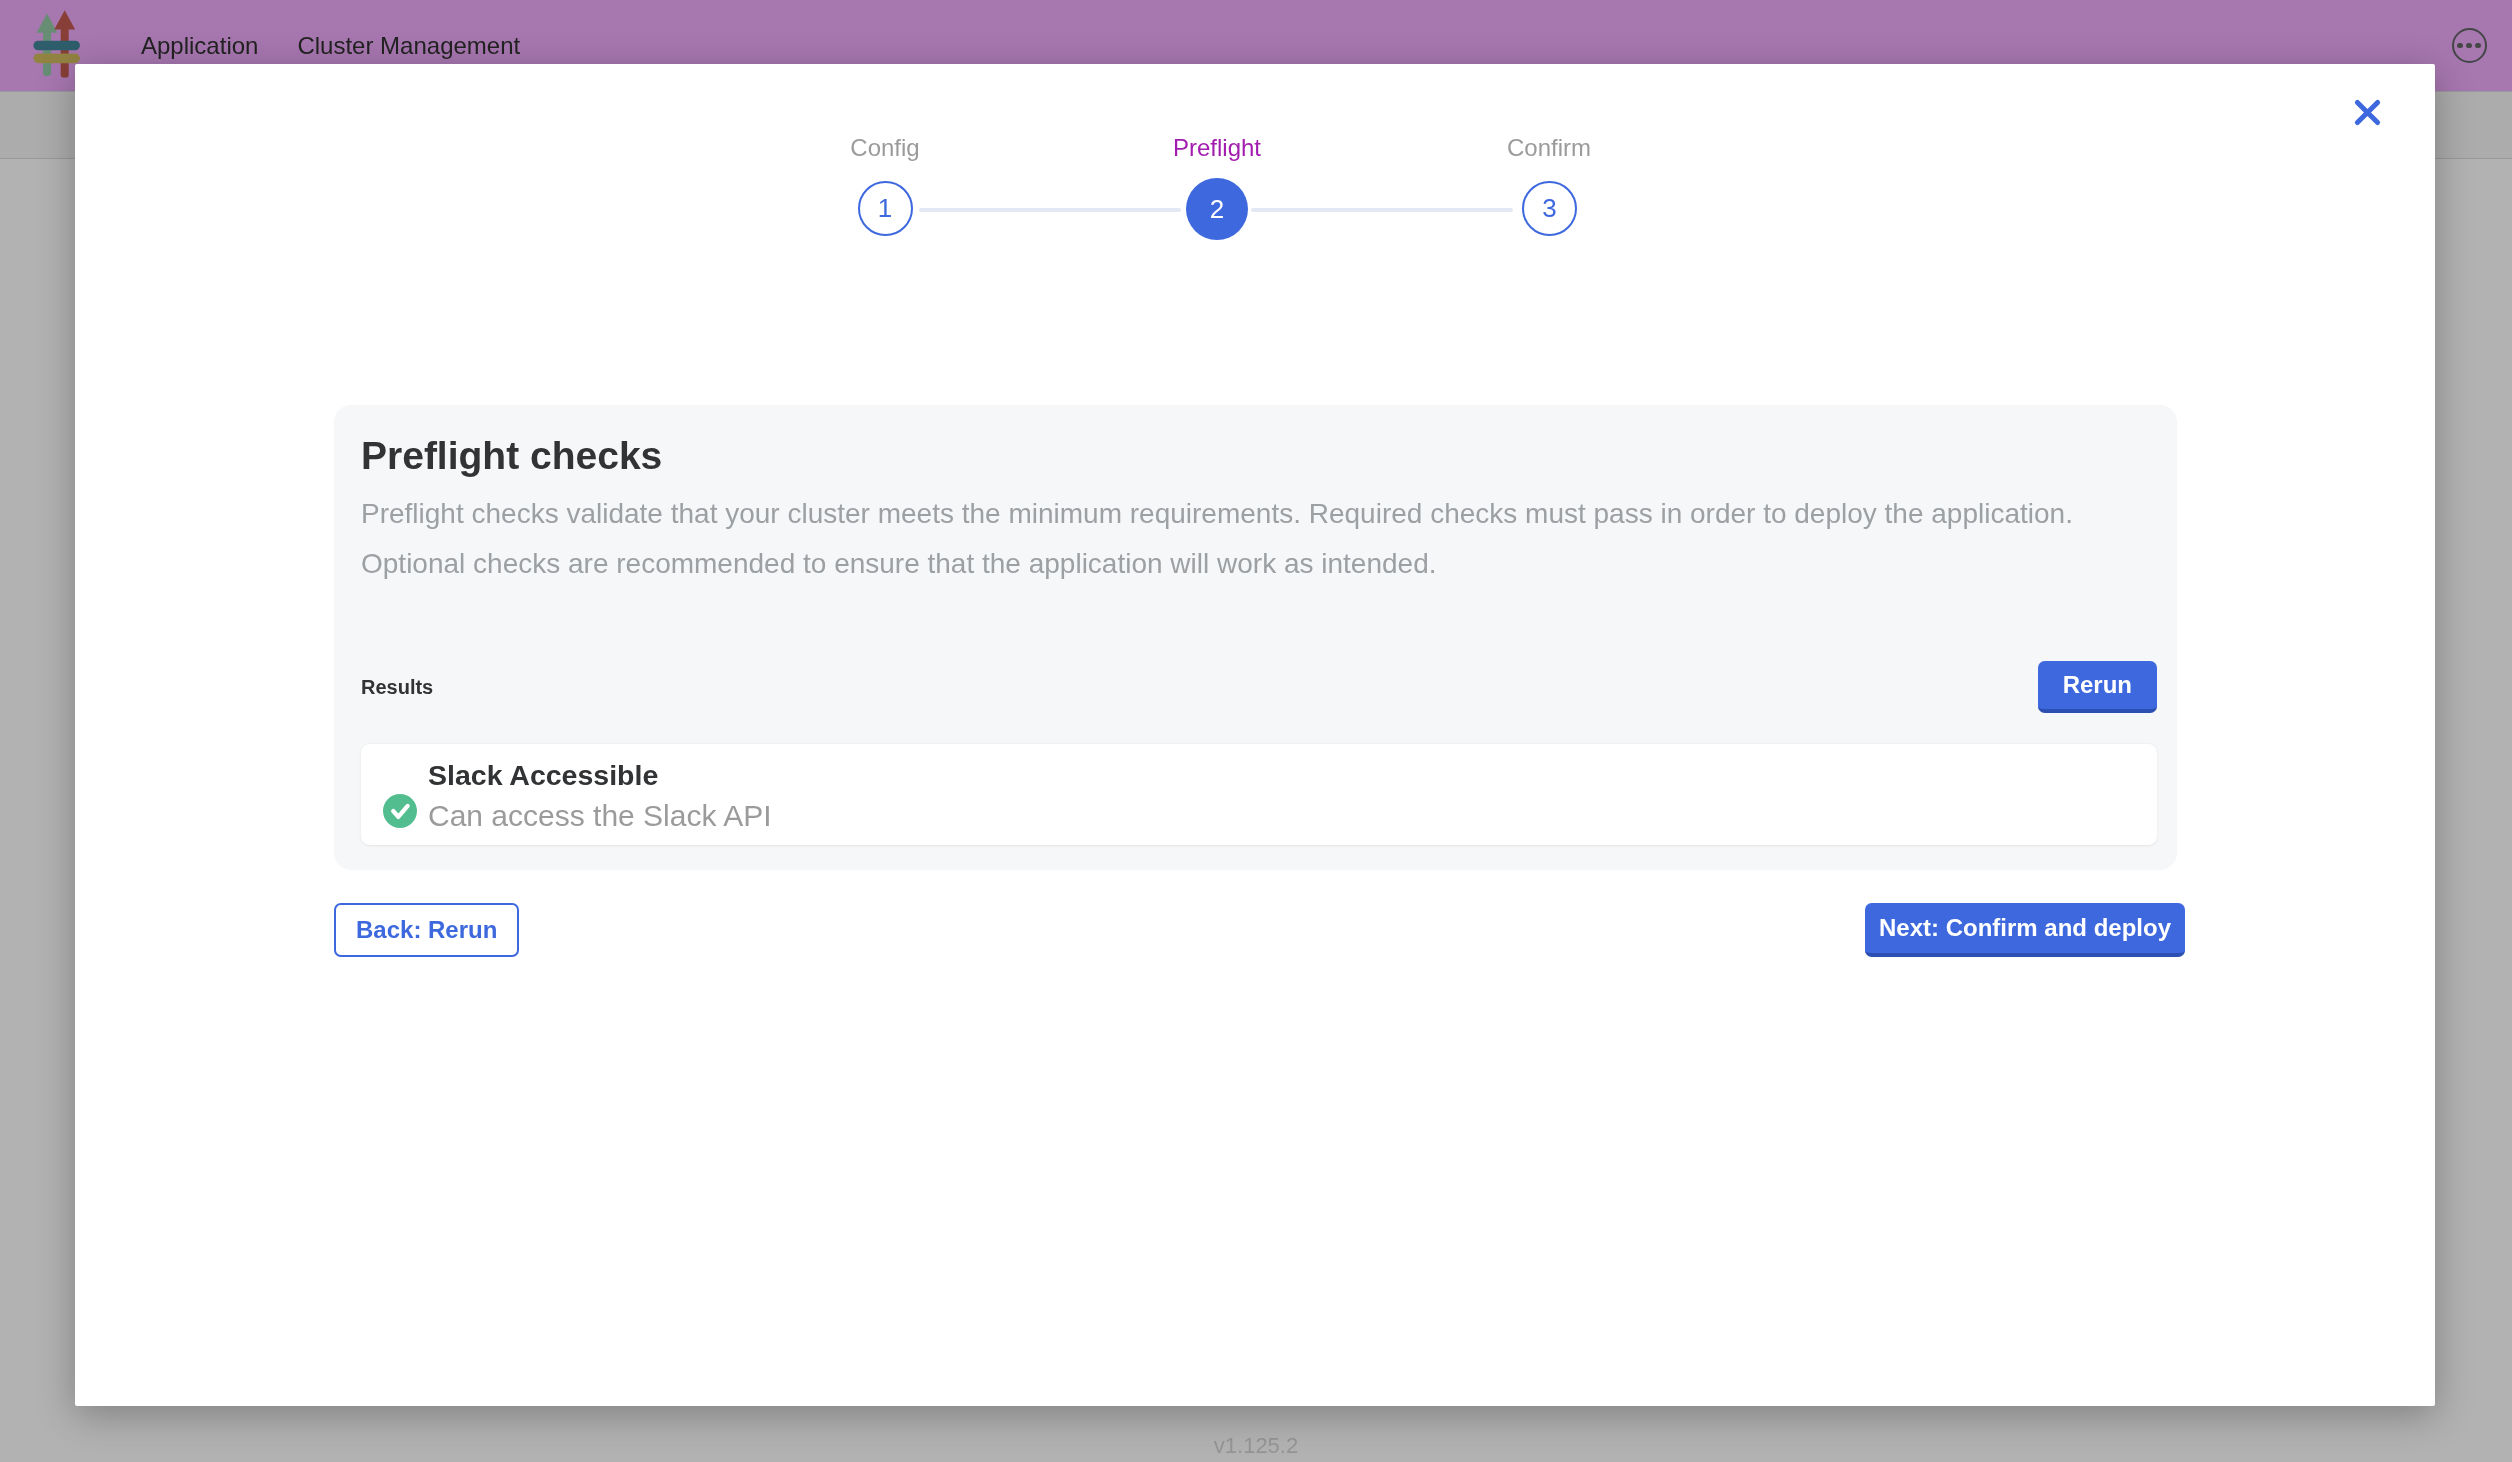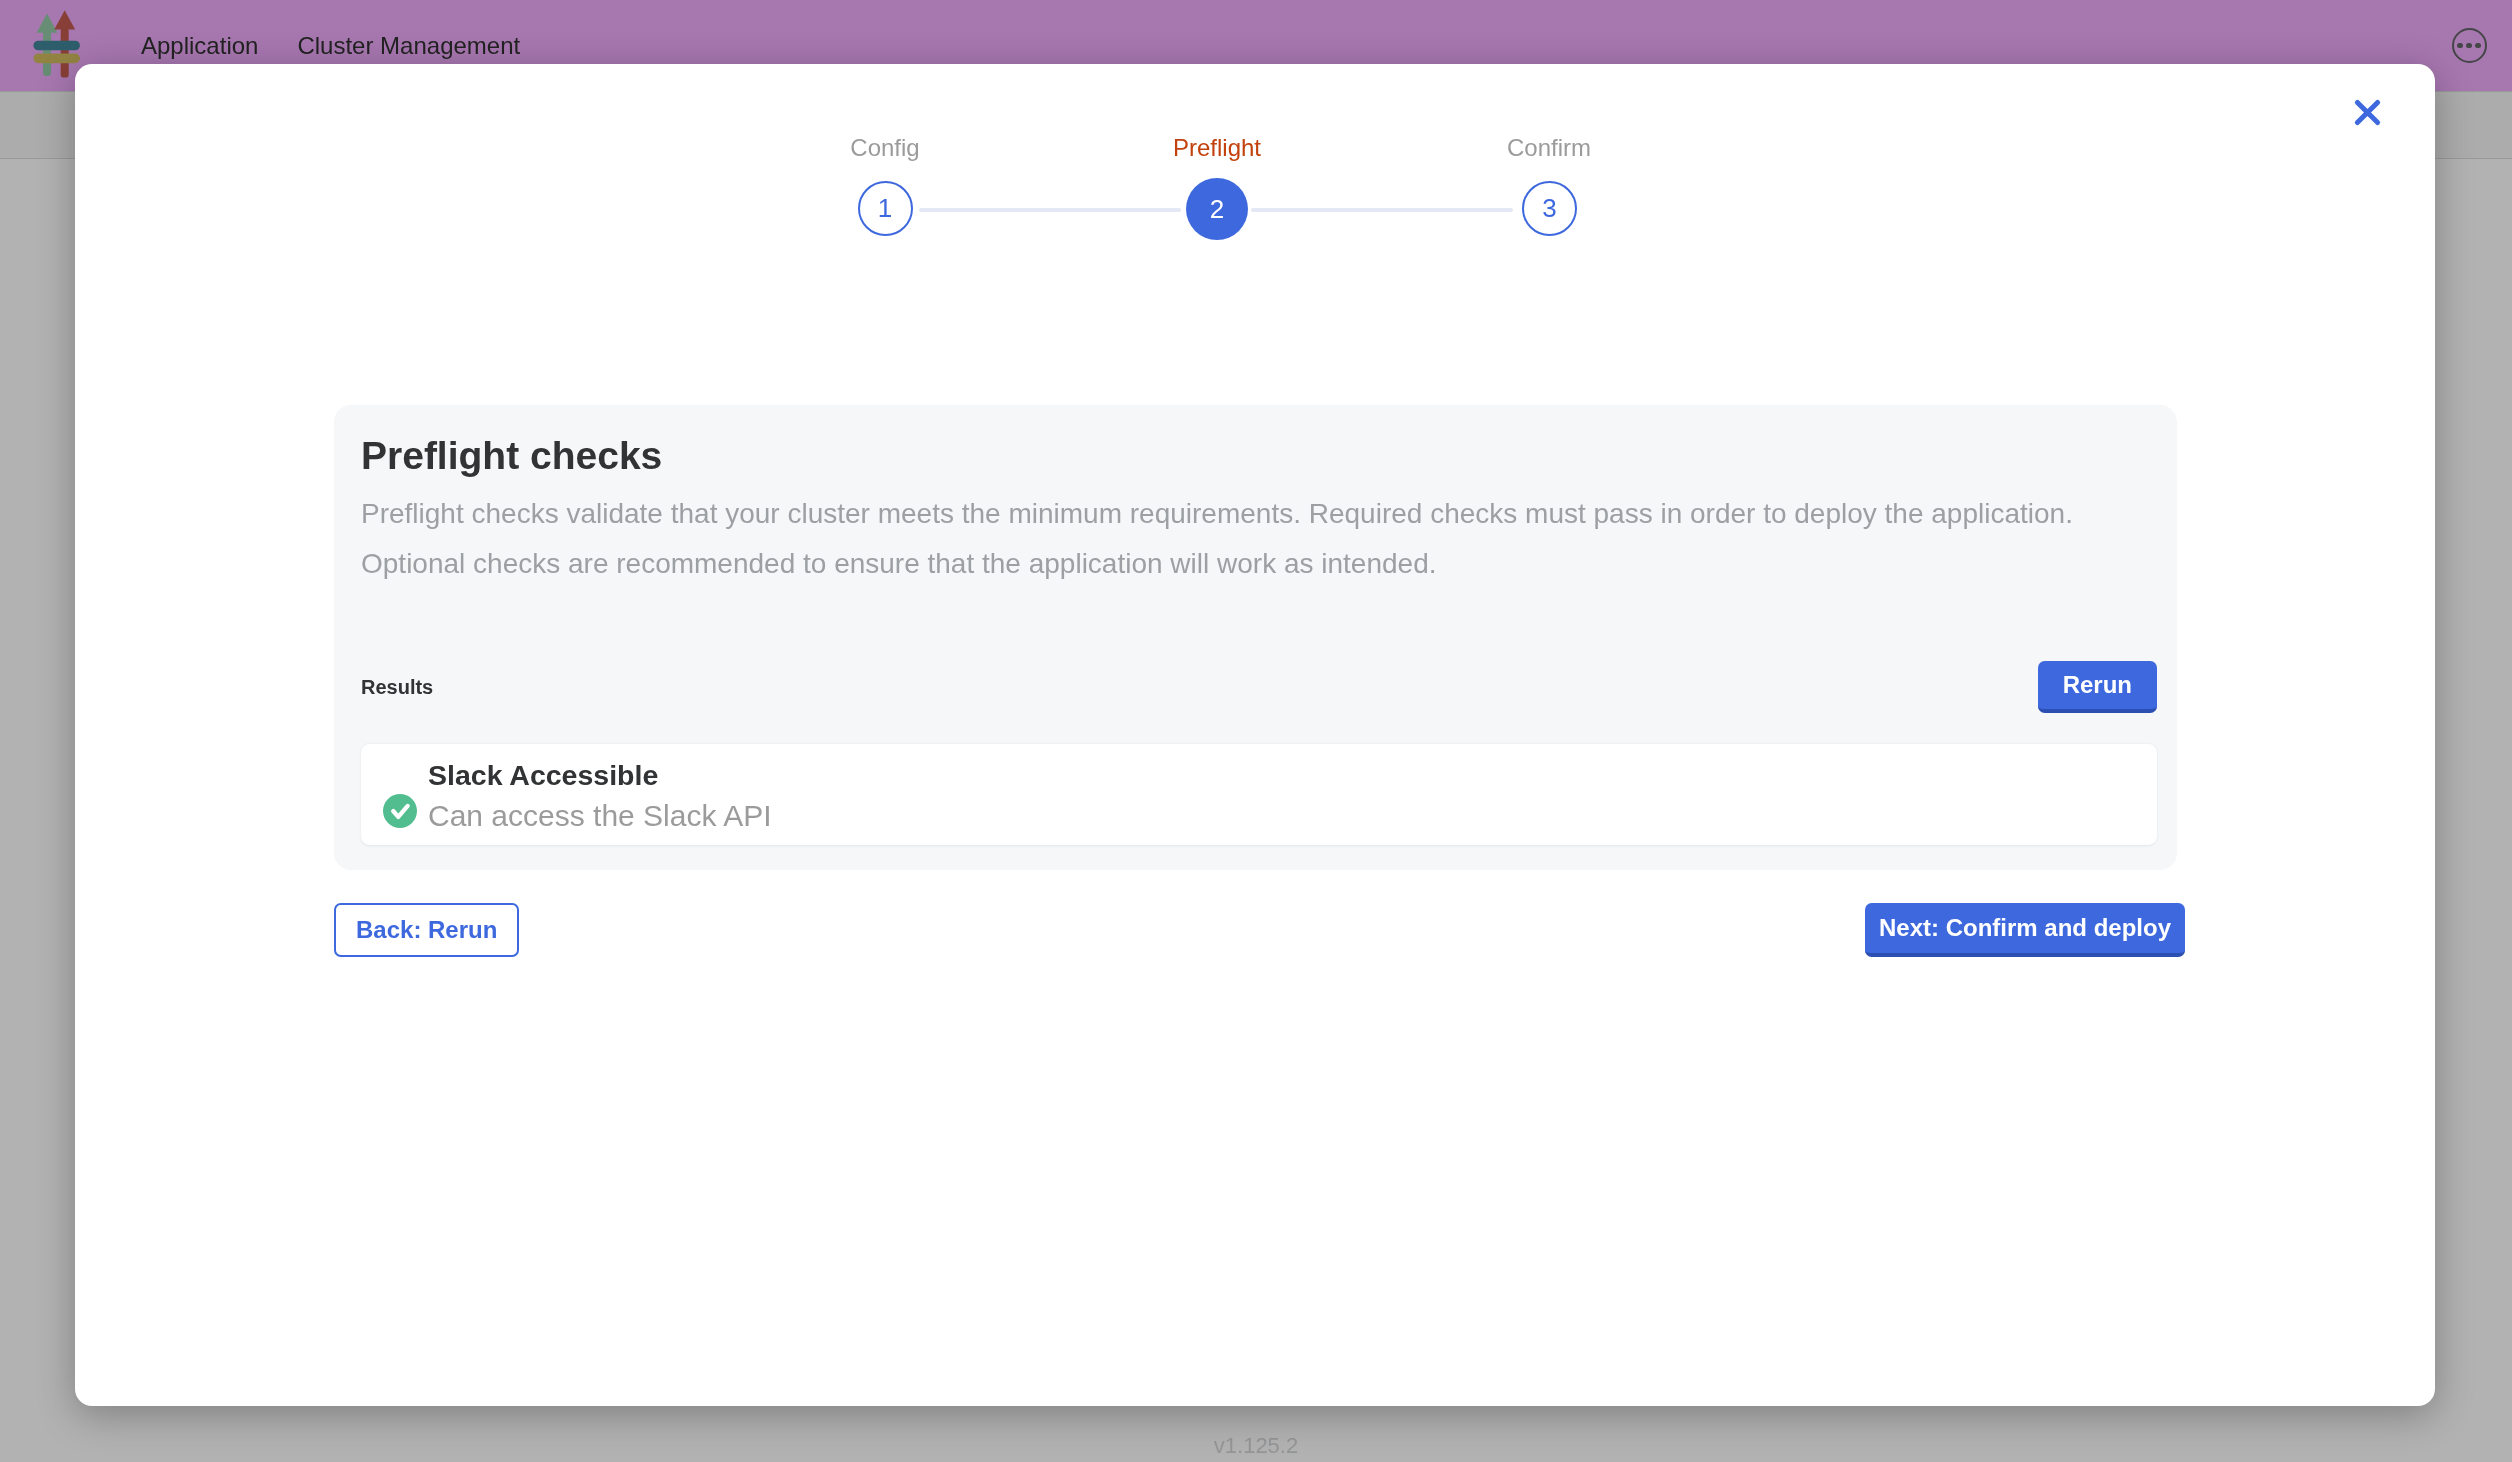--- a/index.html
+++ b/index.html
@@ -29,36 +29,36 @@
     position:absolute; bottom:3.4px; left:0; width:100%;
     text-align:center; font-size:22px; color:#d4d6d8;
   }
 
   
   .overlay { position:absolute; inset:0; background:rgba(0,0,0,0.30); z-index:10; }
 
   
   .modal {
     position:absolute; left:75px; top:64px; width:2360px; height:1342px;
-    background:#ffffff; border-radius:17px; z-index:20;
+    background:#ffffff; border-radius:2px; z-index:20;
     box-shadow:0 8.4px 38px rgba(0,0,0,0.28);
   }
   .close-btn {
     position:absolute; top:30px; right:49px; width:37px; height:37px;
     background:none; border:none; cursor:pointer; padding:0;
   }
 
   
   .stepper { position:absolute; left:780px; top:67px; width:724px; height:117px; }
   .step-label {
     position:absolute; top:0; transform:translateX(-50%);
     font-size:24px; line-height:34px; color:#9b9b9b; white-space:nowrap;
   }
   .step-label.l1 { left:30px; } .step-label.l2 { left:362px; } .step-label.l3 { left:694px; }
-  .step-label.active { color:#c2410c;text-align:right; }
+  .step-label.active { color:#a21caf;text-align:right; }
   .connector {
     position:absolute; top:77px; height:4.2px; background:#e4e7f4; border-radius:2.5px;
   }
   .connector.c1 { left:64px; width:262px; }
   .connector.c2 { left:396px; width:262px; }
   .step-circle {
     position:absolute; top:50px; width:55px; height:55px; border-radius:50%;
     border:2.5px solid #3e69de; background:#ffffff; color:#3e69de;
     font-size:26px; display:flex; align-items:center; justify-content:center; cursor:pointer;
   }

